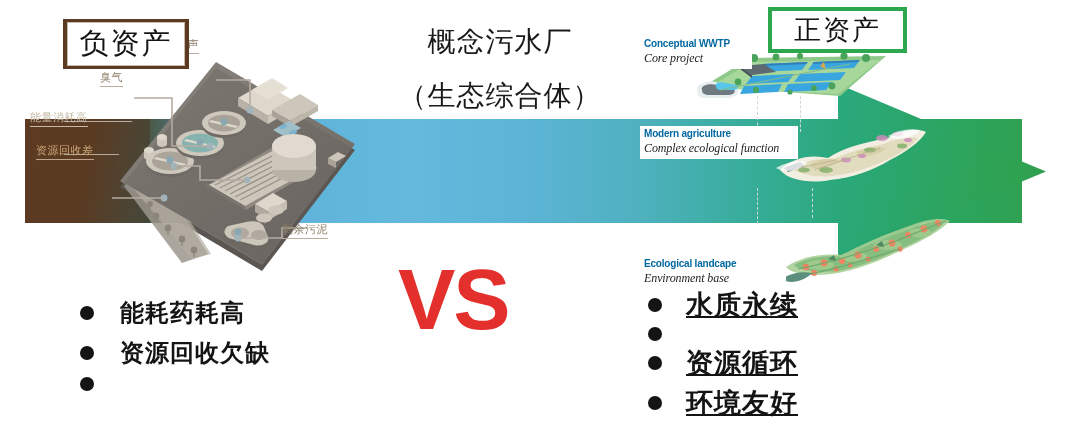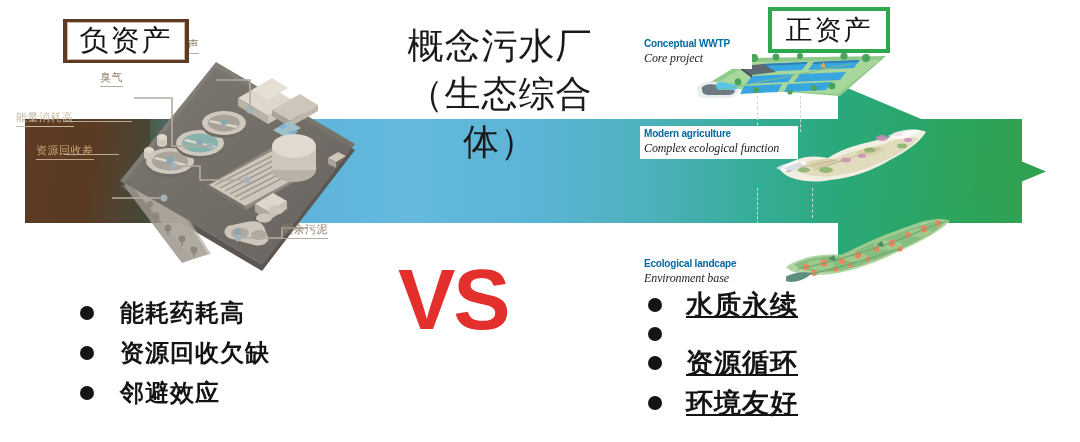--- a/index.html
+++ b/index.html
@@ -39,39 +39,39 @@
   }
 
   
   .badge{
     position:absolute;background:#fff;display:flex;align-items:center;
     justify-content:center;box-sizing:border-box;
     font-family:"Liberation Serif","DejaVu Serif",serif;
     color:#141414;letter-spacing:2px;white-space:nowrap;
   }
   .badge-neg{
-    left:63px;top:19px;width:126px;height:44px;
+    left:63px;top:19px;width:126px;height:50px;
     border:4px solid #5c3b22;font-size:29px;
     box-shadow:0 0 0 1px #fff inset;
   }
   .badge-neg .inner{border:1px solid #c8bba9;width:100%;height:100%;display:flex;align-items:center;justify-content:center;}
   .badge-pos{
-    left:768px;top:7px;width:122px;height:46px;
+    left:768px;top:7px;width:139px;height:46px;
     border:4px solid #2ea84f;font-size:27px;
   }
   .badge-pos .inner{width:100%;height:100%;display:flex;align-items:center;justify-content:center;}
 
   
   .center-title{
     position:absolute;left:380px;top:23px;width:240px;
     text-align:center;color:#1a1a1a;
     font-family:"Liberation Serif","DejaVu Serif",serif;
-    font-size:36px;line-height:1.33;letter-spacing:1px;
-  }
-  .center-title .l2{display:block;}
+    font-size:28px;line-height:1.33;letter-spacing:1px;
+  }
+  .center-title .l2{display:block;margin-top:17px;}
 
   
   .vs{
     position:absolute;left:398px;top:256px;
     font-family:"Liberation Sans","DejaVu Sans",sans-serif;
     font-weight:bold;font-size:86px;line-height:1;
     color:#e4302c;letter-spacing:-2px;
   }
 
   
@@ -108,21 +108,21 @@
 
   
   .plant-label{
     position:absolute;
     font-family:"Liberation Sans","DejaVu Sans",sans-serif;
     font-size:11px;color:#8d7f6a;white-space:nowrap;letter-spacing:0.5px;
     border-bottom:1.5px solid #b9ada0;padding-bottom:1px;
   }
   .pl-odor{left:100px;top:70px;}
   .pl-noise{left:176px;top:37px;}
-  .pl-energy{left:16px;top:110px;color:#c4b9a4;border-bottom-color:#c4b9a4;}
+  .pl-energy{left:30px;top:110px;color:#c4b9a4;border-bottom-color:#c4b9a4;}
   .pl-resource{left:36px;top:143px;color:#c9a878;border-bottom-color:#bda68b;}
   .pl-sludge{left:282px;top:222px;color:#8d7f6a;}
   .lead{position:absolute;border-color:#b4aca2;border-style:solid;border-width:0;}
 
   
   .plant{position:absolute;left:112px;top:58px;width:250px;height:225px;}
   .plant svg{display:block;}
 
   
   .ill{position:absolute;}
@@ -461,21 +461,20 @@
     <div class="row">
       <span class="dot"></span>
       <span class="txt">能耗药耗高</span>
     </div>
     <div class="row">
       <span class="dot"></span>
       <span class="txt">资源回收欠缺</span>
     </div>
     <div class="row">
       <span class="dot"></span>
-      <span class="txt">邻避效应</span>
     </div>
   </div>
 
   <div class="bullets bullets-right">
     <div class="row">
       <span class="dot"></span>
       <span class="txt">水质永续</span>
     </div>
     <div class="row">
       <span class="dot"></span>

